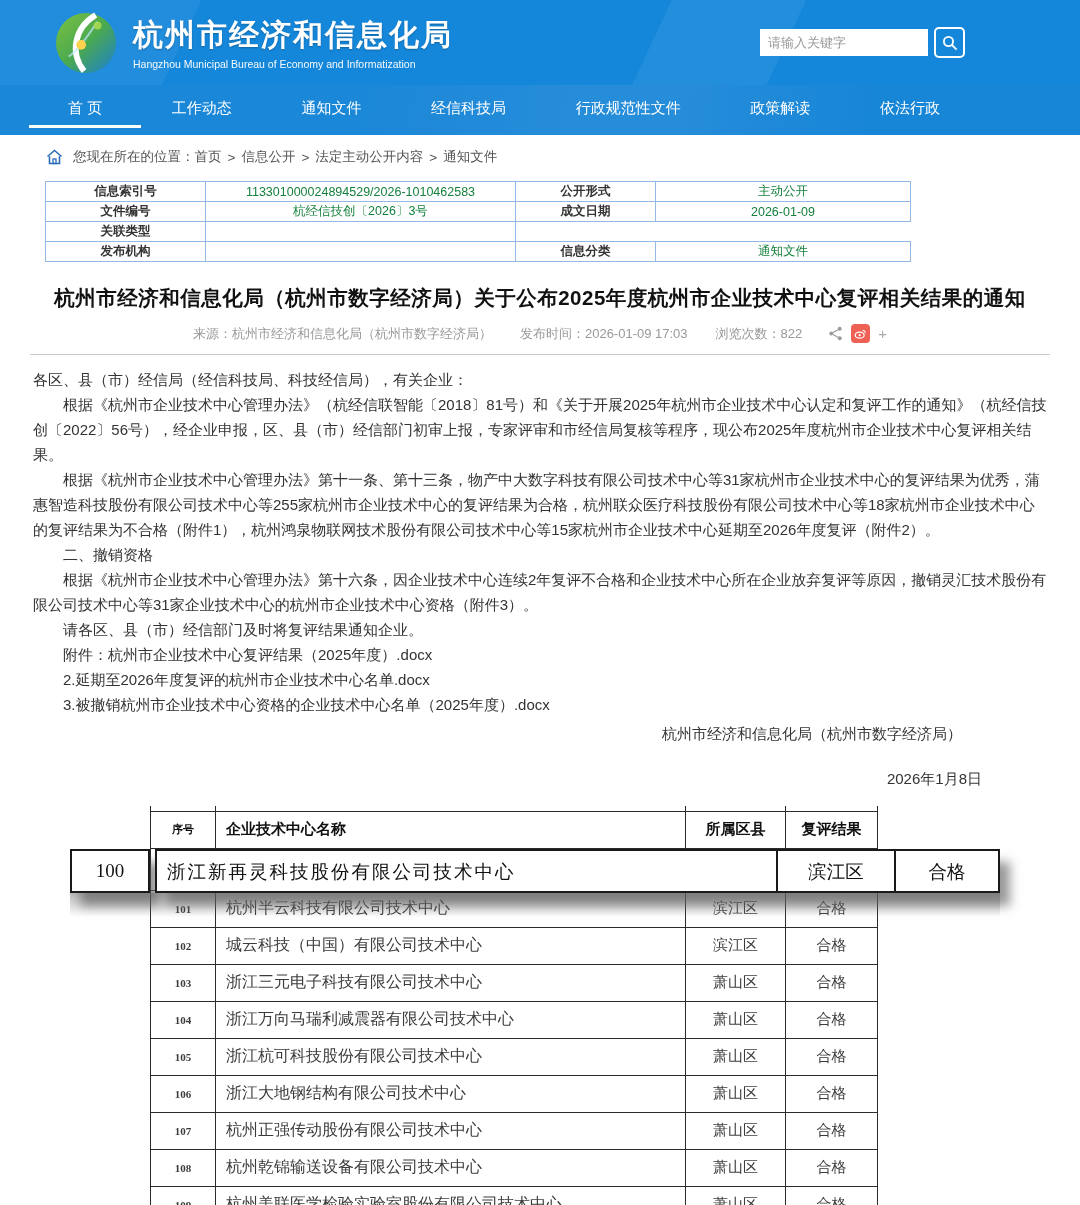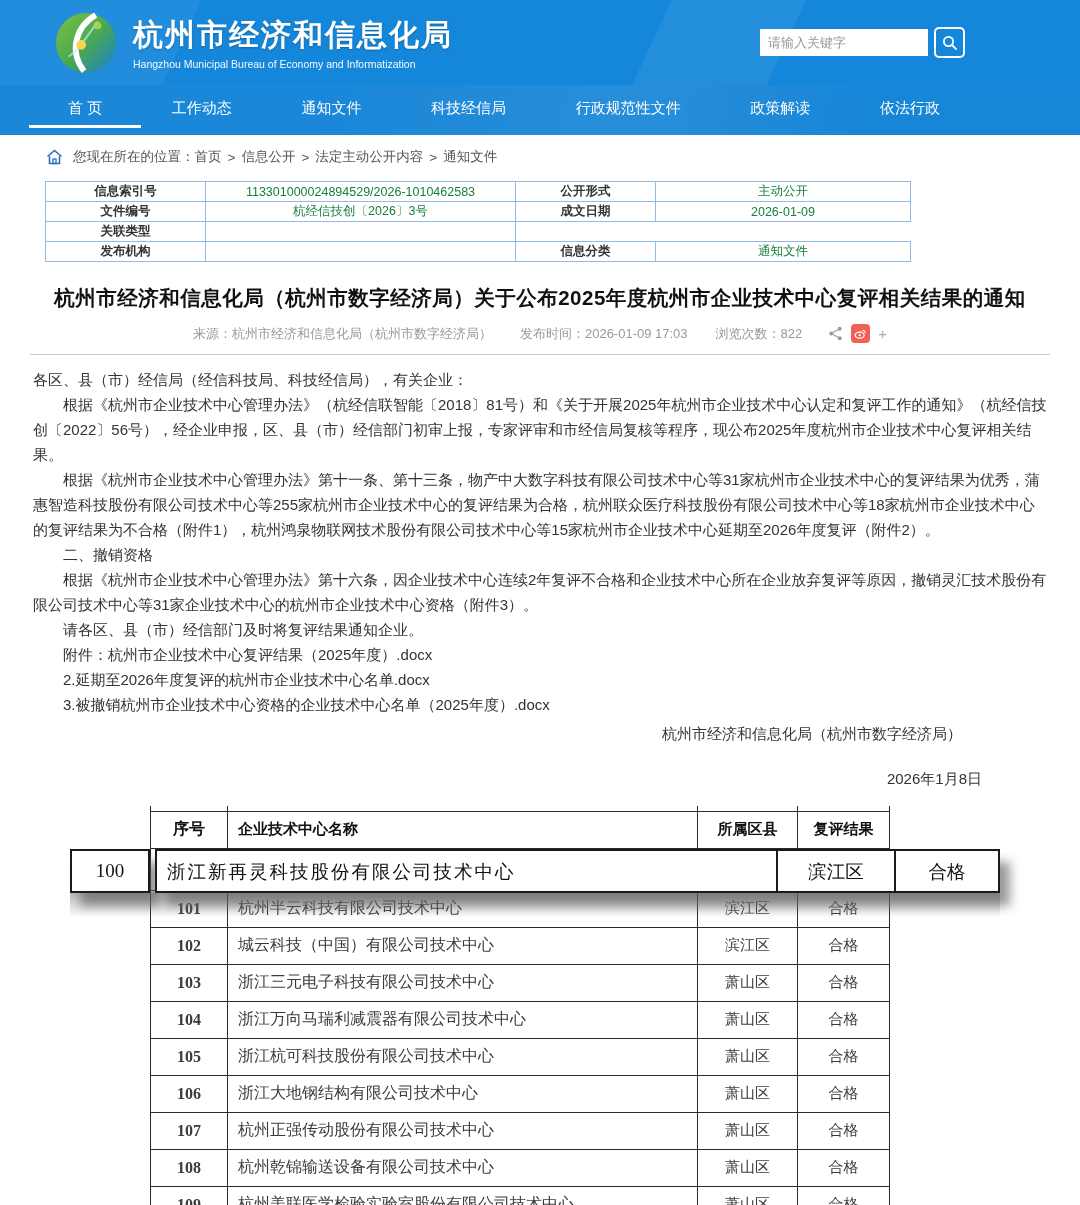--- a/index.html
+++ b/index.html
@@ -60,21 +60,21 @@
   .sig-date { padding-right:98px;margin-top:20px; }
 
   
   .table-wrap { position:relative; width:727px; margin:15px 0 0 150px;
                 font-family:"Liberation Serif","DejaVu Serif",serif; }
   table.rt { border-collapse:collapse; width:727px; table-layout:fixed; }
   .rt td, .rt th { border:1px solid #2b2b2b; }
   .rt tr.stub td { border-top:none; border-bottom:none; height:5px; padding:0; }
   .rt th { height:37px; font-family:"Liberation Sans","DejaVu Sans",sans-serif; font-size:15px; font-weight:bold; color:#111; text-align:center; }
   .rt td { height:37px; font-size:16px; color:#3b3b3b; vertical-align:middle; }
-  .rt .c-no { width:77px; text-align:center; font-weight:600; font-size:16px; }
+  .rt .c-no { width:65px; text-align:center; font-weight:600; font-size:11px; }
   .rt .c-name { width:470px; text-align:left; padding-left:10px; }
   .rt .c-dist { width:100px; text-align:center; font-size:15px;margin-top:36px; }
   .rt .c-res { width:92px; text-align:center; font-size:15px; }
   .rt tr.spacer td { height:42px; }
 
   .popped-row { position:absolute; left:-80px; top:43px; width:930px; height:44px; display:flex; z-index:3; }
   .pop-no { width:80px; background:#fff; border:2px solid #1a1a1a; display:flex; align-items:center; justify-content:center;
             font-size:19px; color:#111; box-shadow:10px 13px 10px rgba(85,85,85,.6); }
   .pop-main { flex:1; margin-left:5px; background:#fff; border:2px solid #1a1a1a; display:flex;
               box-shadow:10px 13px 10px rgba(85,85,85,.6); }
@@ -118,21 +118,21 @@
         <line x1="10" y1="10" x2="14.6" y2="14.6" stroke="#fff" stroke-width="1.8"></line>
       </svg>
     </div>
   </div>
 </div>
 
 <div class="nav">
   <div class="nav-item active">首 页</div>
   <div class="nav-item">工作动态</div>
   <div class="nav-item">通知文件</div>
-  <div class="nav-item">科技经信局</div>
+  <div class="nav-item">经信科技局</div>
   <div class="nav-item">行政规范性文件</div>
   <div class="nav-item">政策解读</div>
   <div class="nav-item">依法行政</div>
 </div>
 
 <div class="breadcrumb">
   <span class="home-ico">
     <svg width="17" height="16" viewBox="0 0 17 16">
       <path d="M1.5 7.5 L8.5 1.5 L15.5 7.5" fill="none" stroke="#2a6fb5" stroke-width="1.6"></path>
       <path d="M3.5 7.2 V14.5 H13.5 V7.2" fill="none" stroke="#2a6fb5" stroke-width="1.6"></path>

